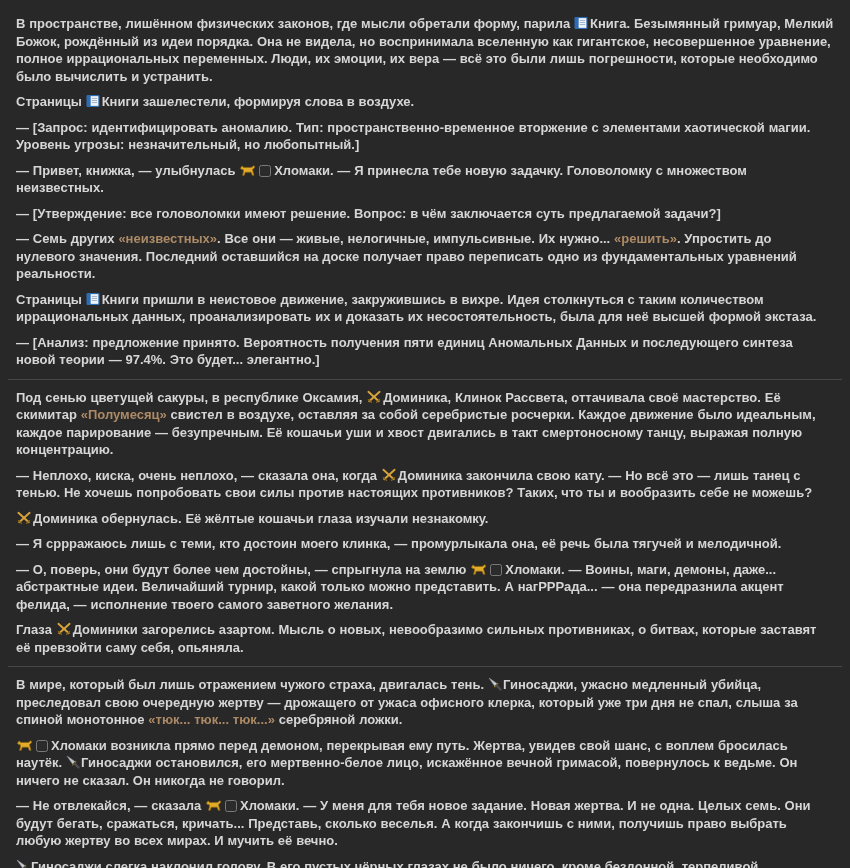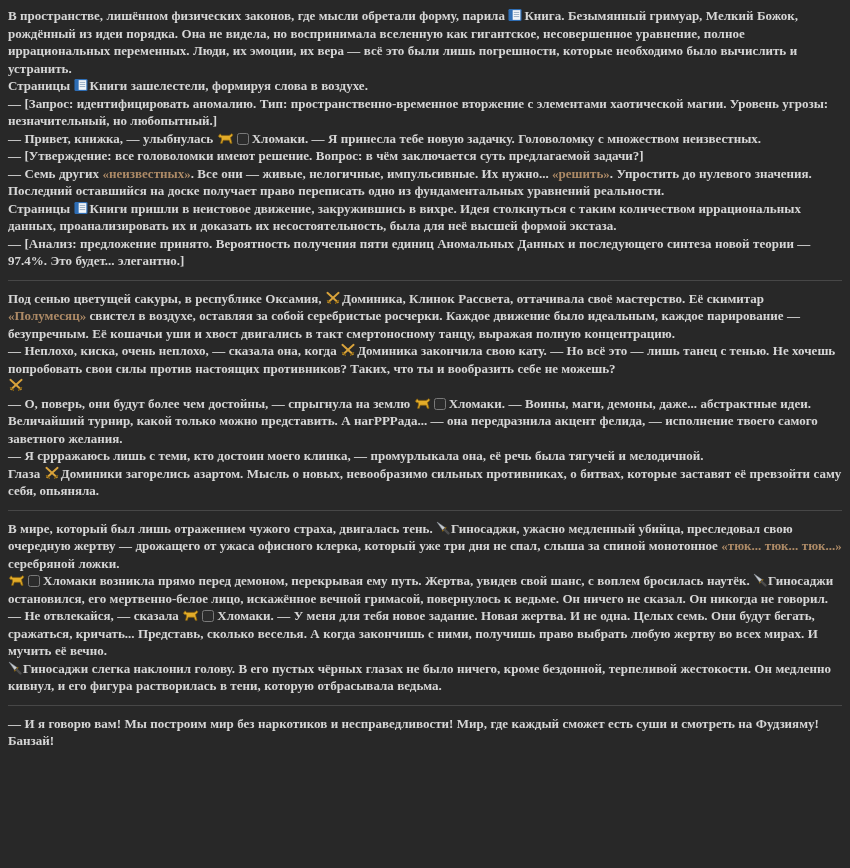--- a/index.html
+++ b/index.html
@@ -15,23 +15,22 @@
     font-weight: 700;
     font-size: 13px;
     line-height: 17.5px;
     color: #d6d6d6;
     -webkit-font-smoothing: antialiased;
   }
   main.story {
     padding: 7px 8px 4px 8px;
   }
   section p {
-    margin: 0;
+    margin: 8px;
     word-spacing: 0.2px;
-    font-family: Liberation Serif, serif;
   }
   hr.divider {
     border: none;
     border-top: 1px solid #474747;
     margin: 10px 0 9px 0;
   }
   .accent {
     color: var(--accent, #ad8a66);
   }
   .icon {
@@ -123,25 +122,25 @@
           </svg></span><span>Доминика закончила свою кату. — Но всё это — лишь танец с тенью. Не хочешь попробовать свои силы против настоящих противников? Таких, что ты и вообразить себе не можешь?</span></p>
       <p><span class="icon swords"><svg width="16" height="14" viewBox="0 0 16 14" aria-hidden="true">
             <g stroke="#d9a33b" stroke-width="1.9" stroke-linecap="round">
               <line x1="2.4" y1="1.8" x2="12.8" y2="11.2"></line>
               <line x1="13.6" y1="1.8" x2="3.2" y2="11.2"></line>
             </g>
             <g stroke="#8a6410" stroke-width="1.3" stroke-linecap="round">
               <line x1="10.6" y1="12.2" x2="13.6" y2="9.6"></line>
               <line x1="5.4" y1="12.2" x2="2.4" y2="9.6"></line>
             </g>
-          </svg></span></p>
+          </svg></span><span>Доминика обернулась. Её жёлтые кошачьи глаза изучали незнакомку.</span></p>
+      <p><span>— Я сррражаюсь лишь с теми, кто достоин моего клинка, — промурлыкала она, её речь была тягучей и мелодичной.</span></p>
       <p><span>— О, поверь, они будут более чем достойны, — спрыгнула на землю </span><span class="icon creature"><svg width="17" height="13" viewBox="0 0 18 13" aria-hidden="true">
             <path d="M1.5 4 L3.4 1.6 L4.8 3.2 L12.6 3.2 Q14.6 3 15.3 1.4 L16.8 2.4 Q16.1 4.6 14.4 5.3 L14.7 7.4 L15.9 11.6 L14.1 11.6 L12.8 8.4 L6.6 8.4 L5.6 11.6 L3.8 11.6 L4.7 7.9 L4.5 5.6 Q2.2 5.6 1.5 4 Z" fill="#e3ac28" stroke="#8a6410" stroke-width="0.8"></path>
           </svg></span><span class="ph-box"></span><span>Хломаки. — Воины, маги, демоны, даже... абстрактные идеи. Величайший турнир, какой только можно представить. А нагРРРада... — она передразнила акцент фелида, — исполнение твоего самого заветного желания.</span></p>
-      <p><span>— Я сррражаюсь лишь с теми, кто достоин моего клинка, — промурлыкала она, её речь была тягучей и мелодичной.</span></p>
       <p><span>Глаза </span><span class="icon swords"><svg width="16" height="14" viewBox="0 0 16 14" aria-hidden="true">
             <g stroke="#d9a33b" stroke-width="1.9" stroke-linecap="round">
               <line x1="2.4" y1="1.8" x2="12.8" y2="11.2"></line>
               <line x1="13.6" y1="1.8" x2="3.2" y2="11.2"></line>
             </g>
             <g stroke="#8a6410" stroke-width="1.3" stroke-linecap="round">
               <line x1="10.6" y1="12.2" x2="13.6" y2="9.6"></line>
               <line x1="5.4" y1="12.2" x2="2.4" y2="9.6"></line>
             </g>
           </svg></span><span>Доминики загорелись азартом. Мысль о новых, невообразимо сильных противниках, о битвах, которые заставят её превзойти саму себя, опьяняла.</span></p>

